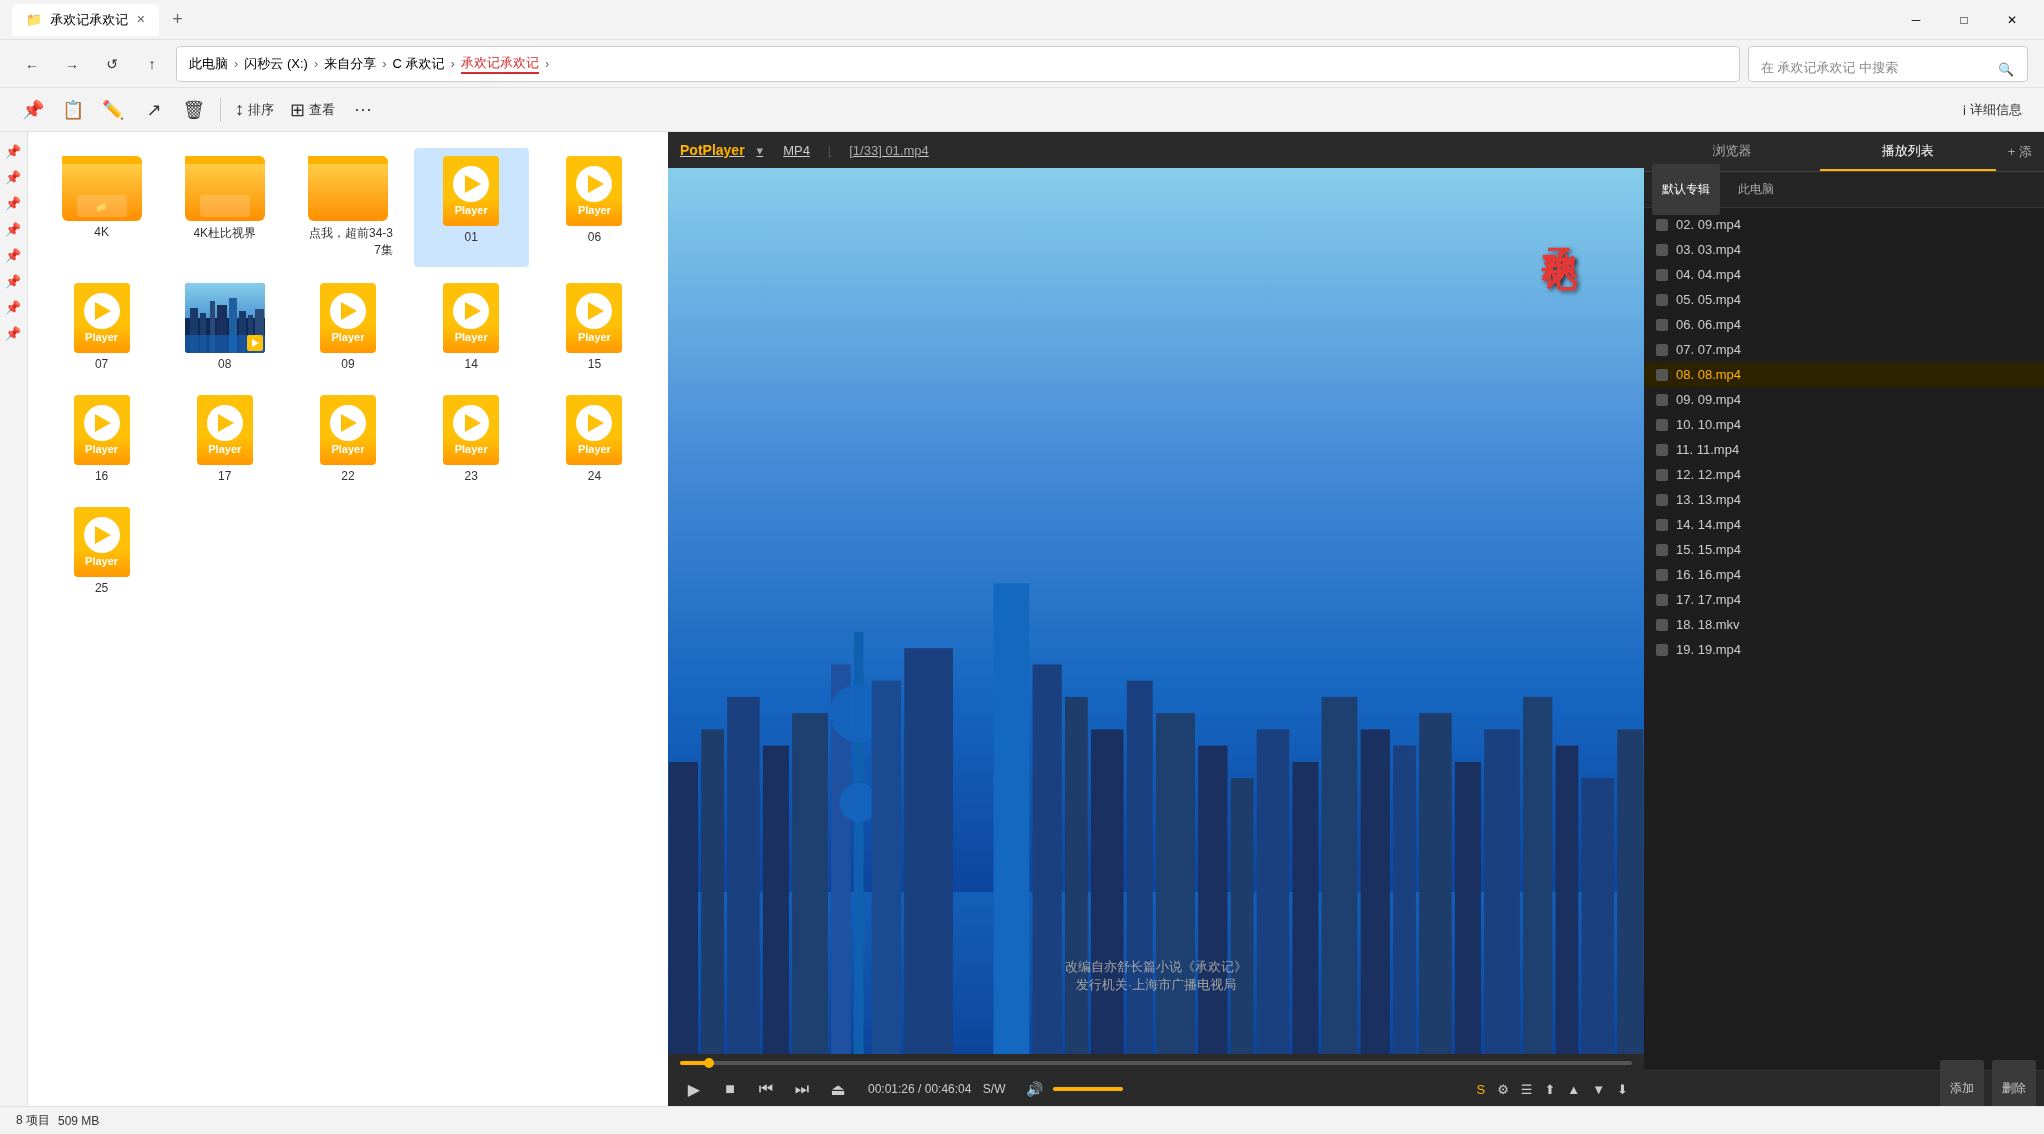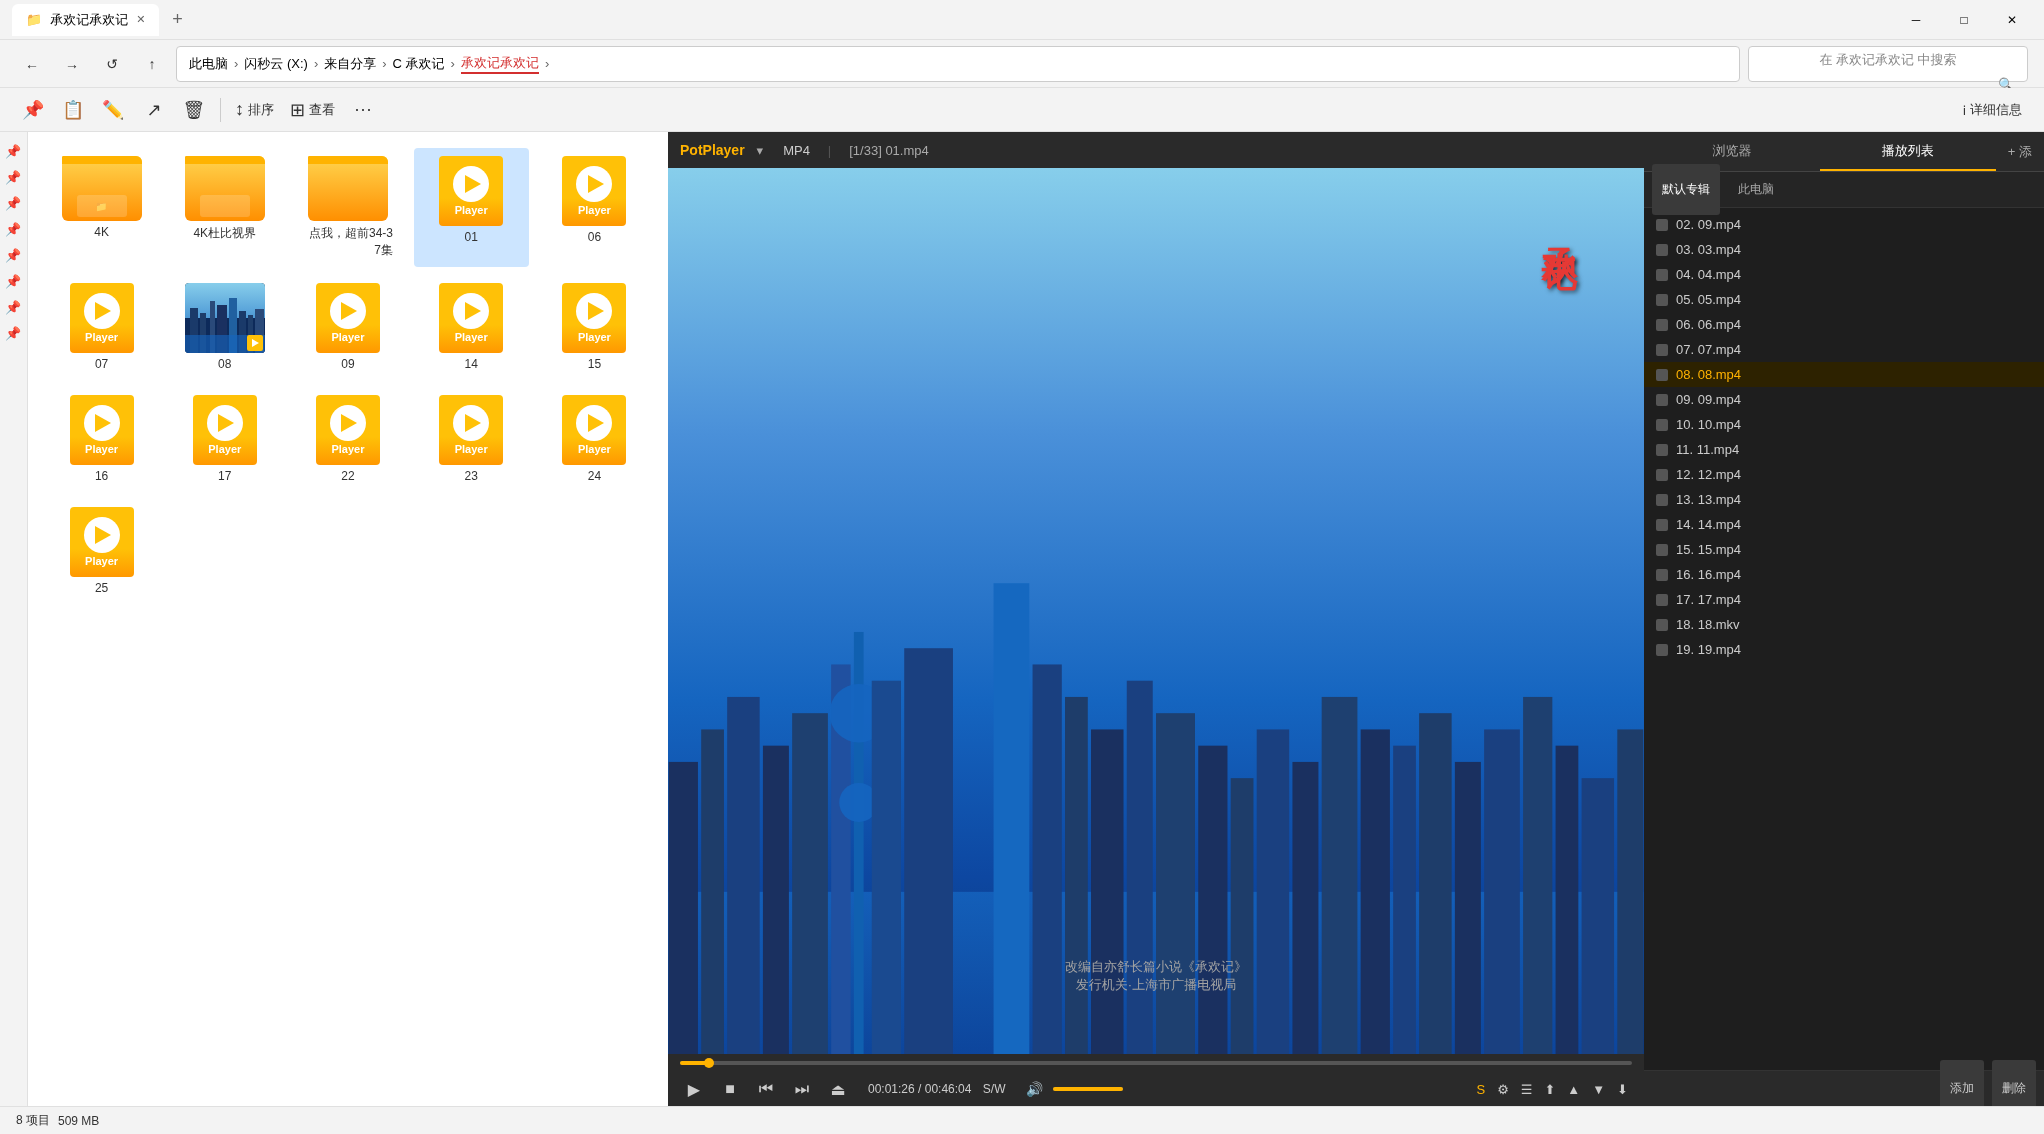--- a/index.html
+++ b/index.html
@@ -87,30 +87,29 @@
       font-size: 13px;
       gap: 6px;
     }
     .breadcrumb-active {
       color: #d32f2f;
       border-bottom: 2px solid #d32f2f;
     }
     .breadcrumb-sep { color: #666; }
     .search-box {
       display: flex;
-      align-items: center;
+      align-items: flex-end;
       background: #fff;
       border: 1px solid #ccc;
       border-radius: 4px;
       padding: 4px 12px;
       width: 280px;
       height: 36px;
       font-size: 13px;
       gap: 8px;
-      flex-direction: column;
     }
 
     
     .toolbar {
       height: 44px;
       background: #f3f3f3;
       display: flex;
       align-items: center;
       padding: 0 16px;
       gap: 4px;
@@ -167,21 +166,21 @@
     }
     .folder-face::after {
       content: '';
       position: absolute;
       top: 0; left: 0; right: 0;
       height: 8px;
       background: #ffb300;
       border-radius: 0 4px 0 0;
     }
     .player-folder {
-      width: 64px; height: 70px;
+      width: 56px; height: 70px;
       background: linear-gradient(180deg, #ffc107 60%, #ff9800 100%);
       border-radius: 4px;
       display: flex;
       flex-direction: column;
       align-items: center;
       justify-content: center;
       gap: 2px;
     }
     .play-circle {
       width: 36px; height: 36px;
@@ -248,20 +247,21 @@
     }
     .player-title-bar {
       height: 36px;
       background: #2a2a2a;
       display: flex;
       align-items: center;
       padding: 0 12px;
       gap: 12px;
       color: #ccc;
       font-size: 13px;
+      text-decoration: underline;
     }
     .player-logo {
       color: #ffb300;
       font-weight: bold;
       font-size: 14px;
     }
     .player-title-info {
       color: #aaa;
       font-size: 13px;
     }

